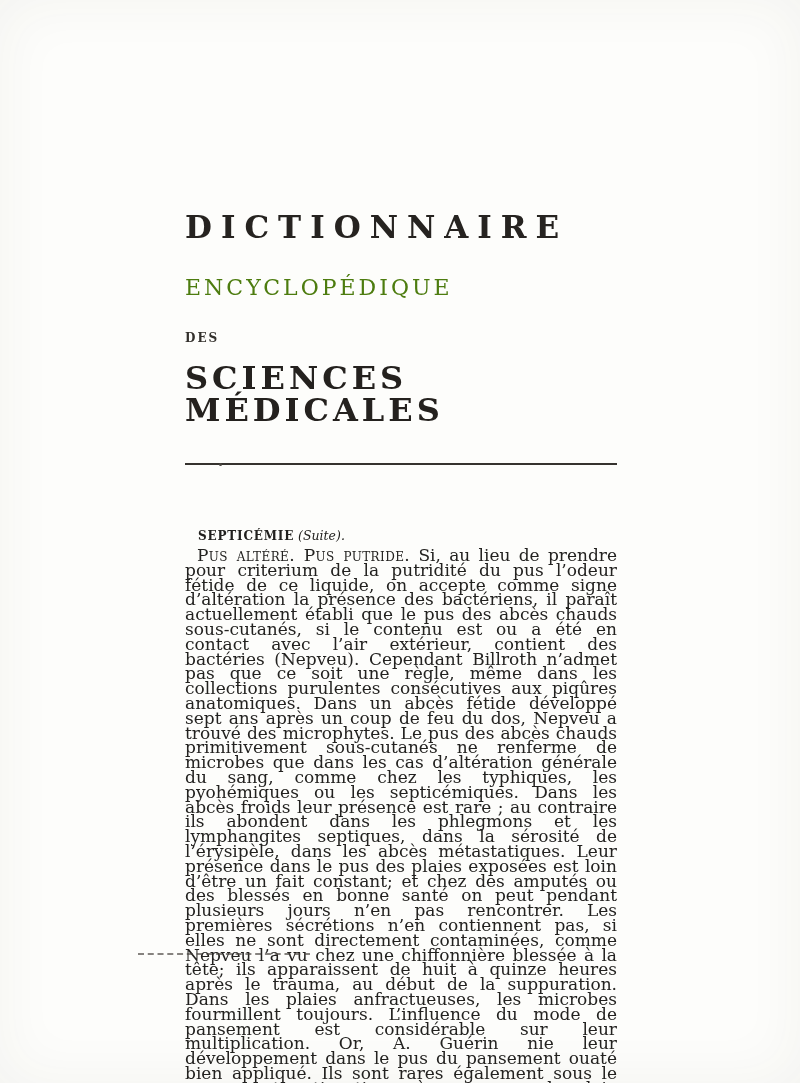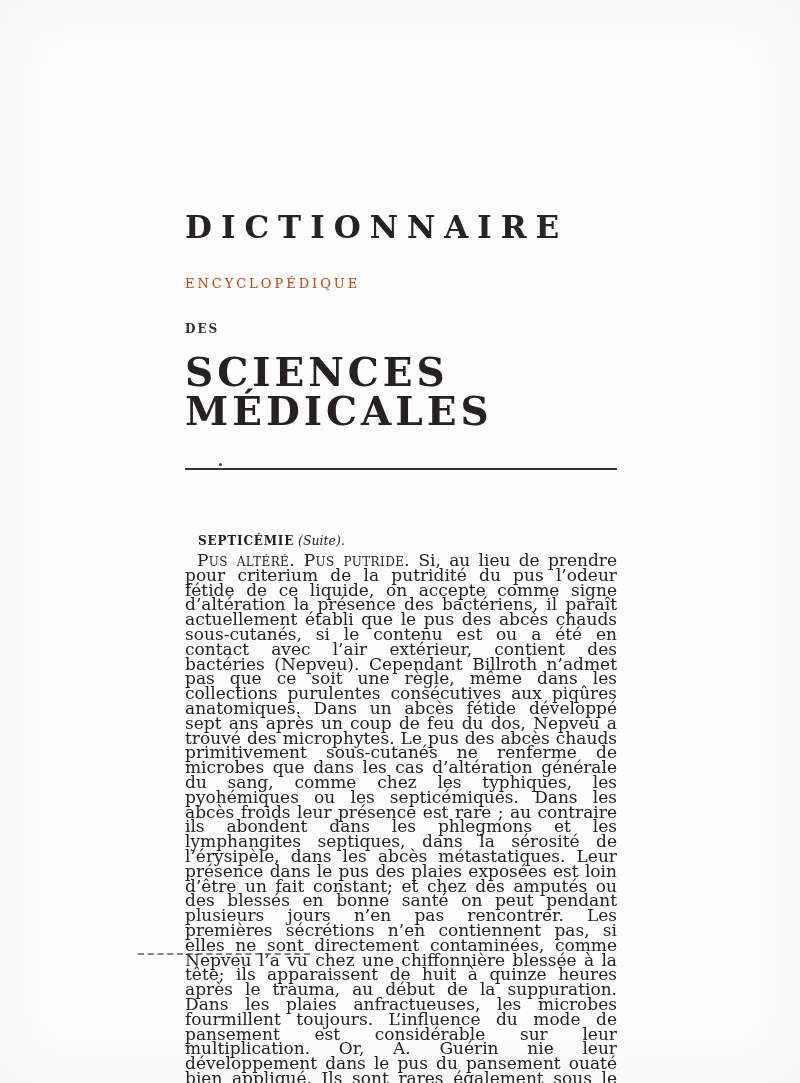--- a/index.html
+++ b/index.html
@@ -29,37 +29,37 @@
   .t1 {
     margin: 212px 0 0 0;
     font-size: 31px;
     font-weight: bold;
     letter-spacing: 9px;
     line-height: 1;
     color: #262320;
   }
   .t2 {
     margin: 34px 0 0 0;
-    font-size: 13px;
+    font-size: 22px;
     font-weight: normal;
     letter-spacing: 3px;
     line-height: 1;
-    color: #c2410c;
+    color: #4d7c0f;
   }
   .t3 {
     margin: 33px 0 0 0;
     font-size: 12px;
     font-weight: bold;
     letter-spacing: 2px;
     line-height: 1;
     color: #33302c;
   }
   .t4 {
     margin: 18px 0 0 0;
-    font-size: 39px;
+    font-size: 32px;
     font-weight: bold;
     letter-spacing: 4px;
     line-height: 1;
     color: #24211e;
   }
   .rule {
     margin: 37px 0 0 0;
     border: none;
     border-top: 2px solid #35322e;
     width: 100%;

